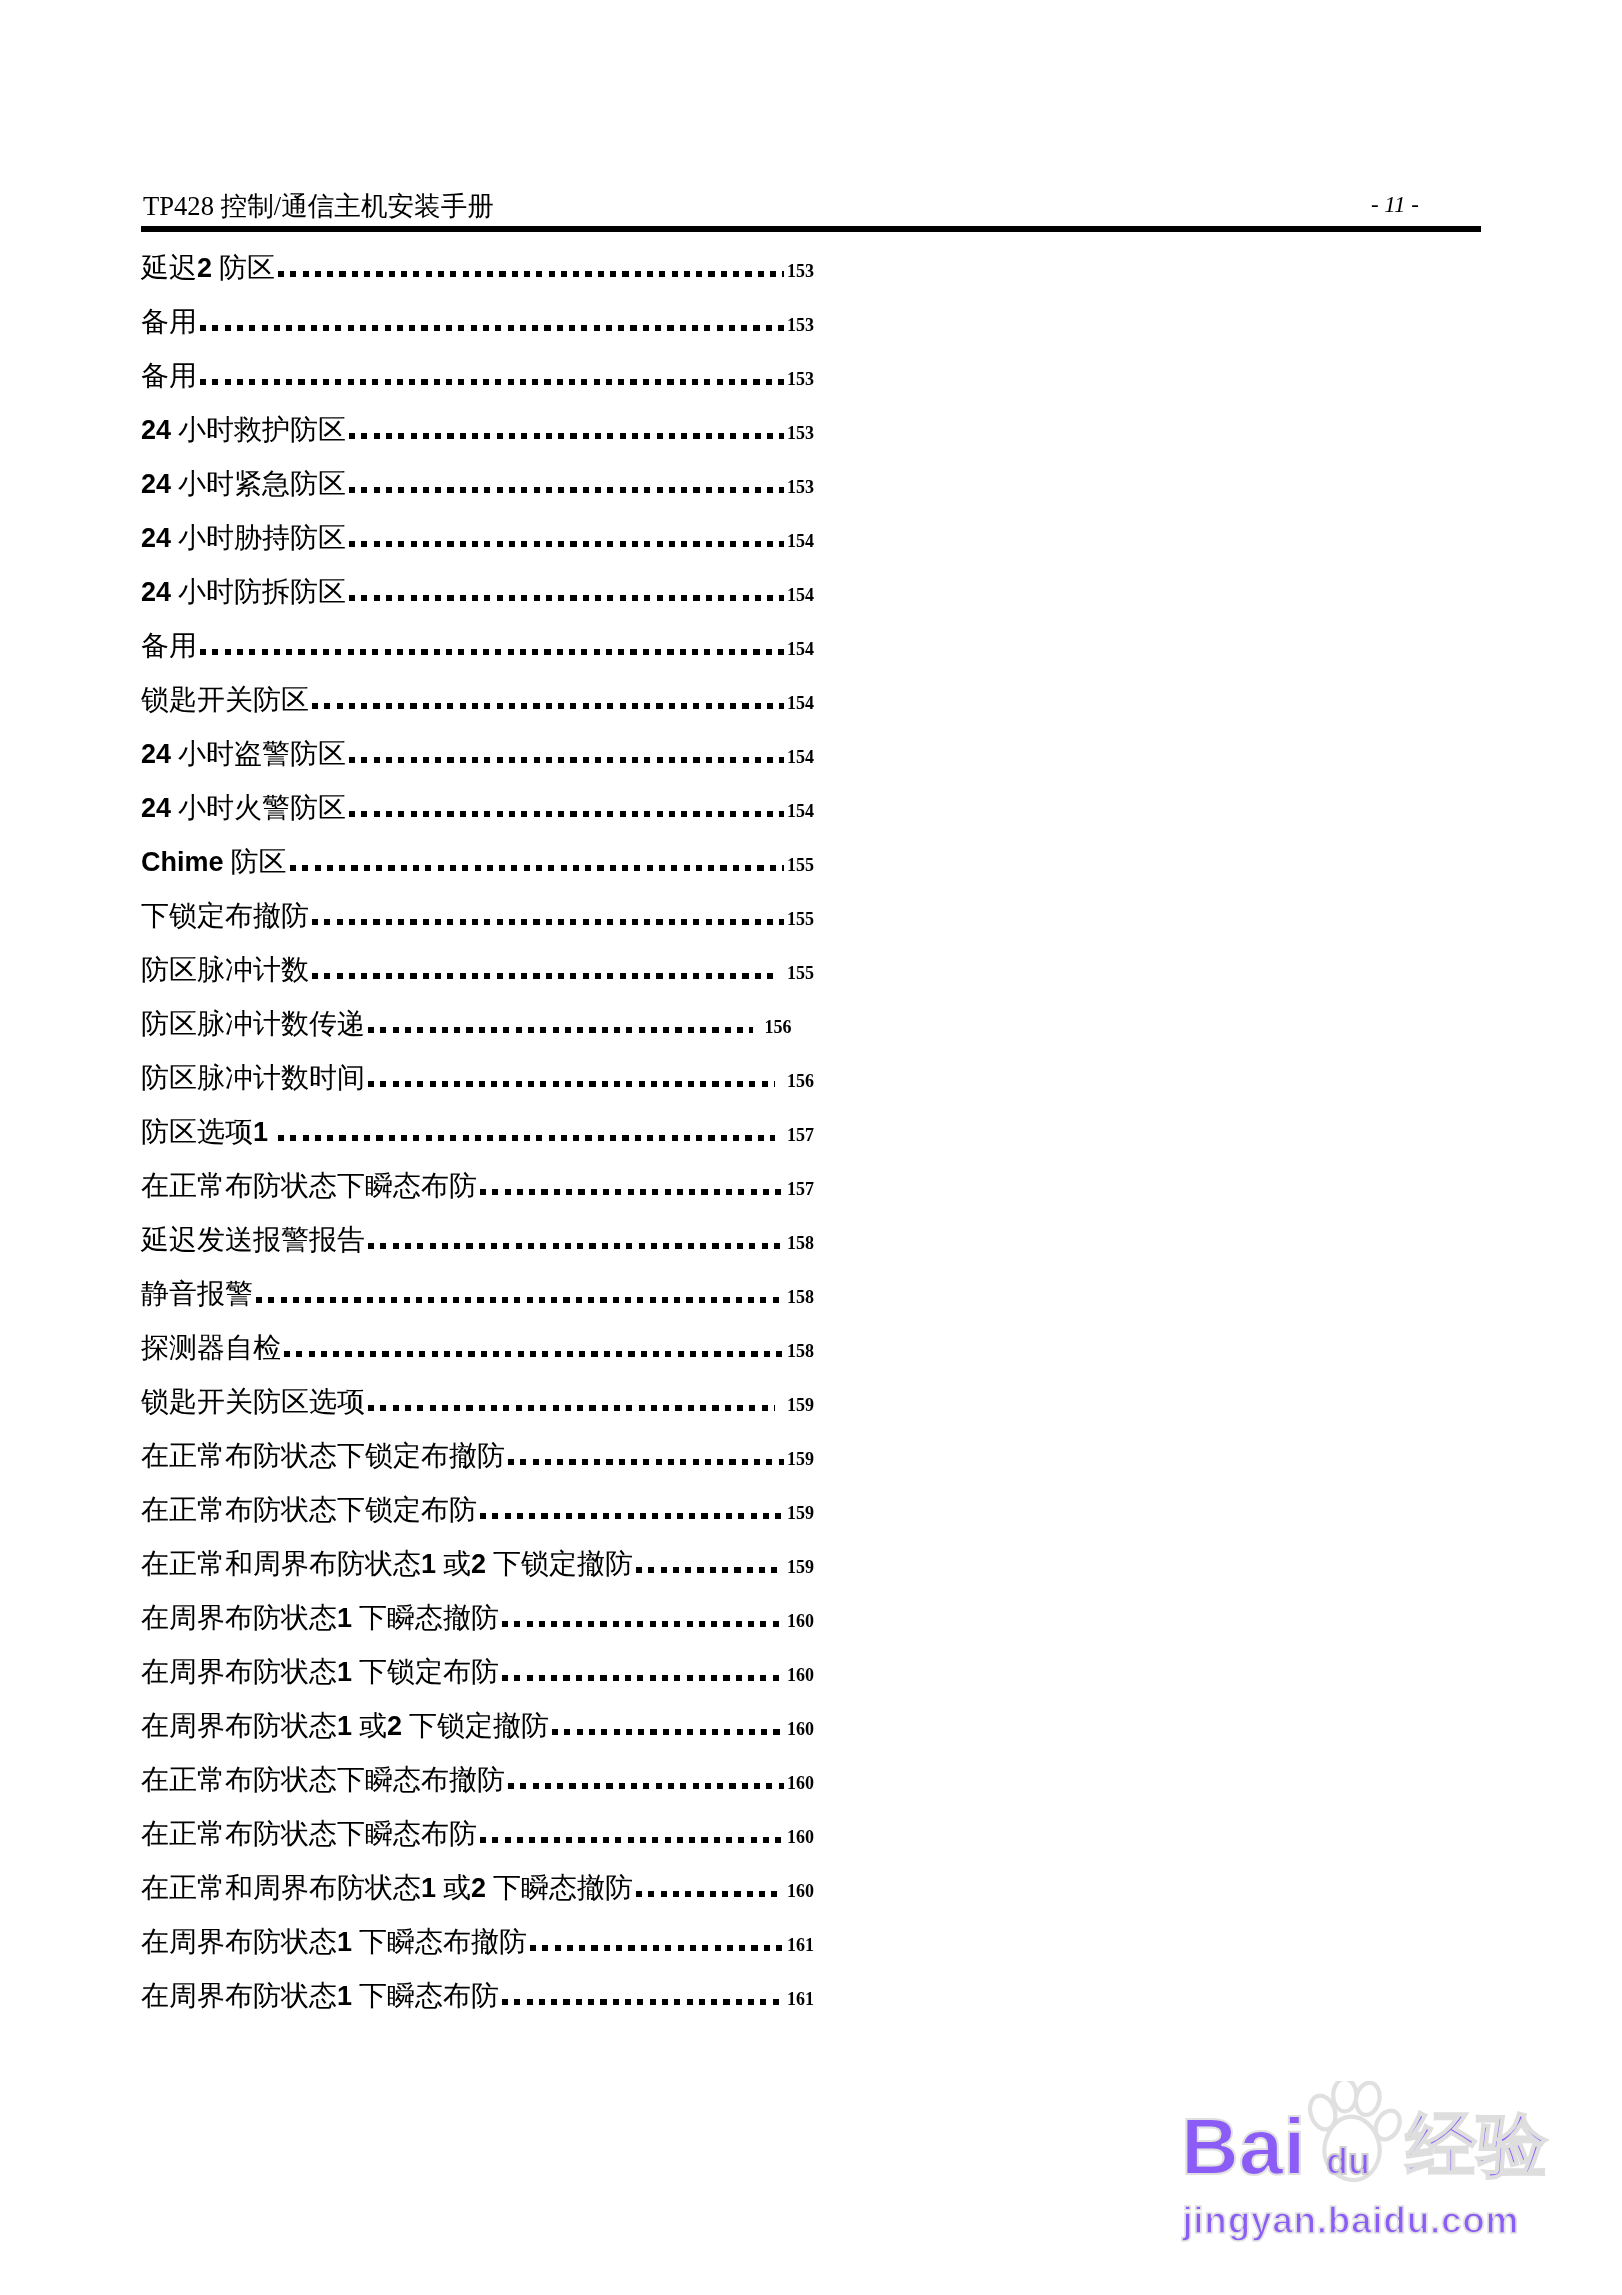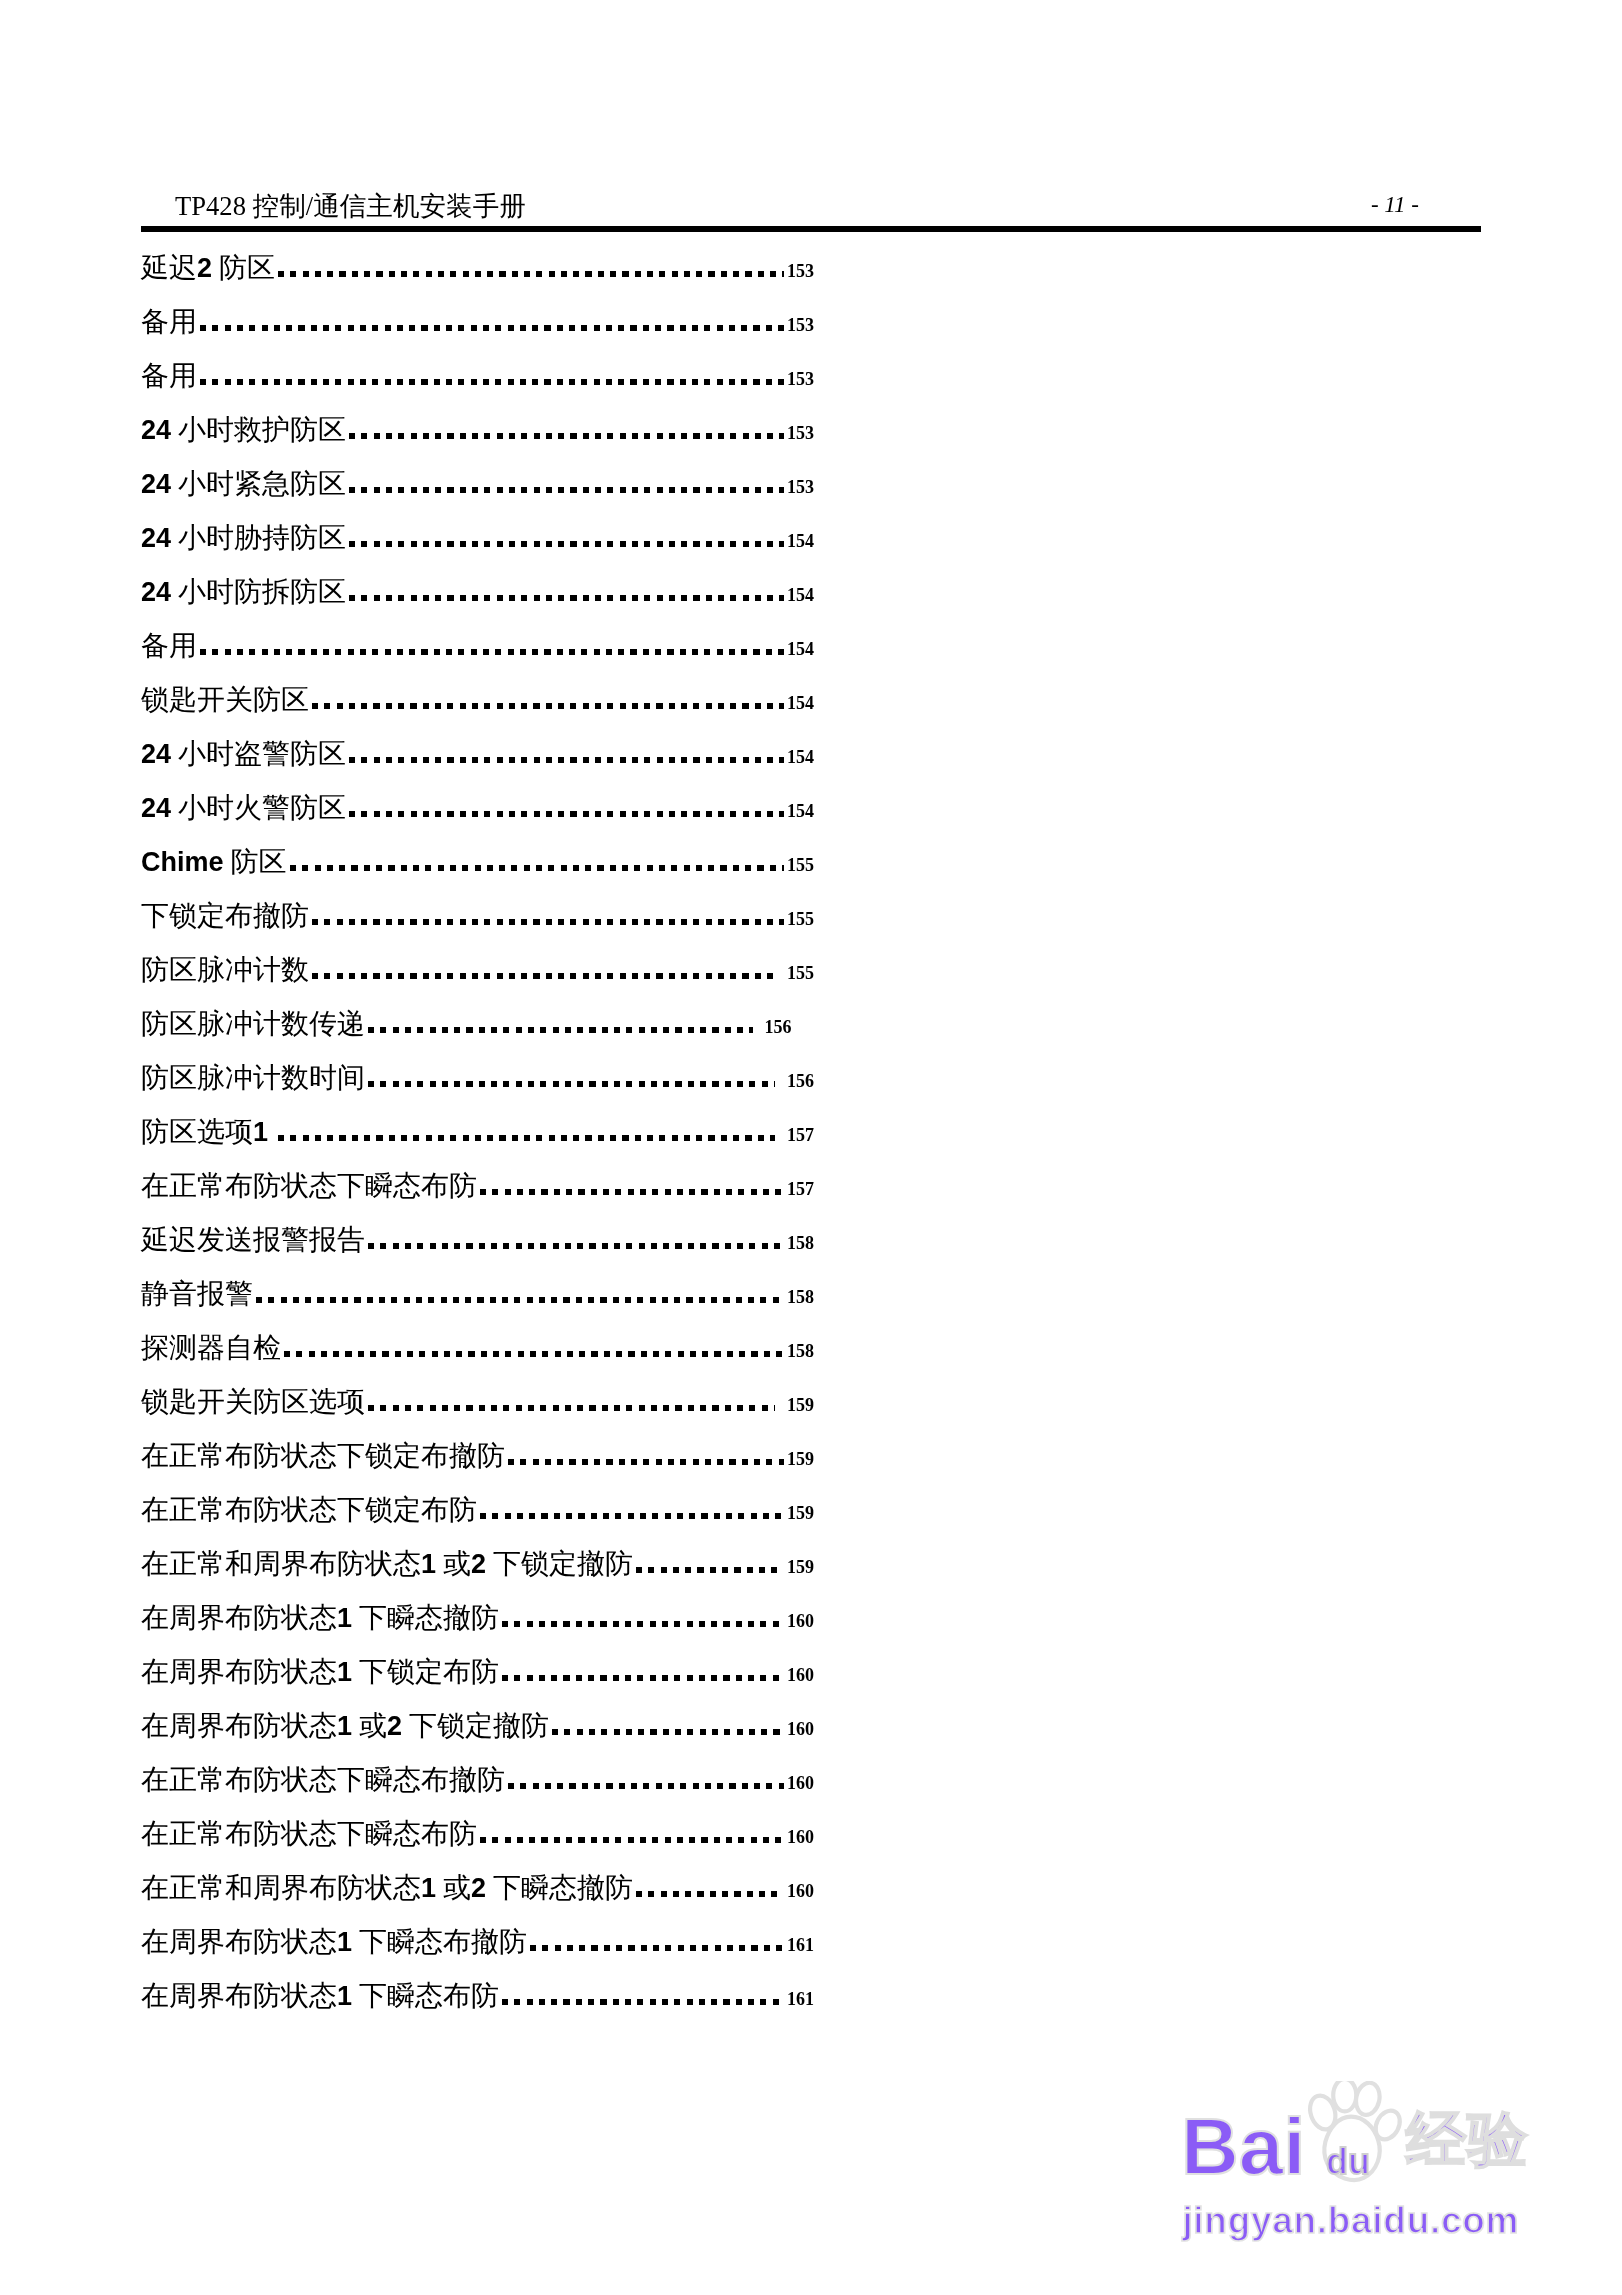--- a/index.html
+++ b/index.html
@@ -1,20 +1,20 @@
 <!DOCTYPE html>
 <html style="font-size:11px"><head>
 <meta charset="utf-8">
 <style>
   html,body { margin:0; padding:0; background:#ffffff; }
   .page {
     position:relative; width:1623px; height:2295px; background:#fff;
     font-family:"Liberation Serif","DejaVu Serif",serif; color:#000; overflow:hidden;
   }
-  .hdr-title { position:absolute; left:143px; top:192px; font-size:26.6px; line-height:1.1; white-space:pre;margin-left:32px; }
+  .hdr-title { position:absolute; left:143px; top:192px; font-size:26.6px; line-height:1.1; white-space:pre; }
   .hdr-page  { position:absolute; right:204px; top:192px; font-size:23px; line-height:1.1; white-space:pre;font-style:italic; }
   .hdr-rule  { position:absolute; left:141px; top:226px; width:1340px; height:5.5px; background:#000; }
 
   .toc { position:absolute; left:141px; top:240px; width:673px;text-align:right; }
   .toc-row {
     display:flex; align-items:baseline; flex-wrap:nowrap;
     height:54px; padding-top:14.3px; box-sizing:border-box;
   }
   .seg { font-size:28px; line-height:1; white-space:pre; }
   .seg.bold {
@@ -29,21 +29,21 @@
     font-family:Liberation Serif, serif;
     font-weight:700; font-size:18px; line-height:1; white-space:pre;
   }
 
   
   .wm { position:absolute; left:1181px; top:2081px; width:371px; height:177px; }
   .wm span, .wm div { font-family:"Liberation Sans","DejaVu Sans",sans-serif; font-weight:700; color:#8b5cf6; }
   .wm-bai { position:absolute; left:0;   top:26px;  font-size:80px; line-height:1; -webkit-text-stroke:2px #e0e0e0; }
   .wm-paw { position:absolute; left:116px; top:0;   width:106px; height:109px; }
   .wm-du  { position:absolute; left:145px; top:63px; font-size:36px; line-height:1; -webkit-text-stroke:2px #cfcfcf; }
-  .wm-jy  { position:absolute; left:225px; top:29px; font-size:60px; line-height:1; letter-spacing:1.4px; -webkit-text-stroke:2px #dedede; }
+  .wm-jy  { position:absolute; left:225px; top:29px; font-size:70px; line-height:1; letter-spacing:1.4px; -webkit-text-stroke:2px #dedede; }
   .wm-url { position:absolute; left:1.4px;  top:121px; font-size:37px; line-height:1; letter-spacing:0.7px; -webkit-text-stroke:1.7px #e2e2e2; }
 </style>
 </head>
 <body>
 
 <div class="page">
 
   <span class="hdr-title">TP428 控制/通信主机安装手册</span>
   <span class="hdr-page">- 11 -</span>
   <div class="hdr-rule"></div>

